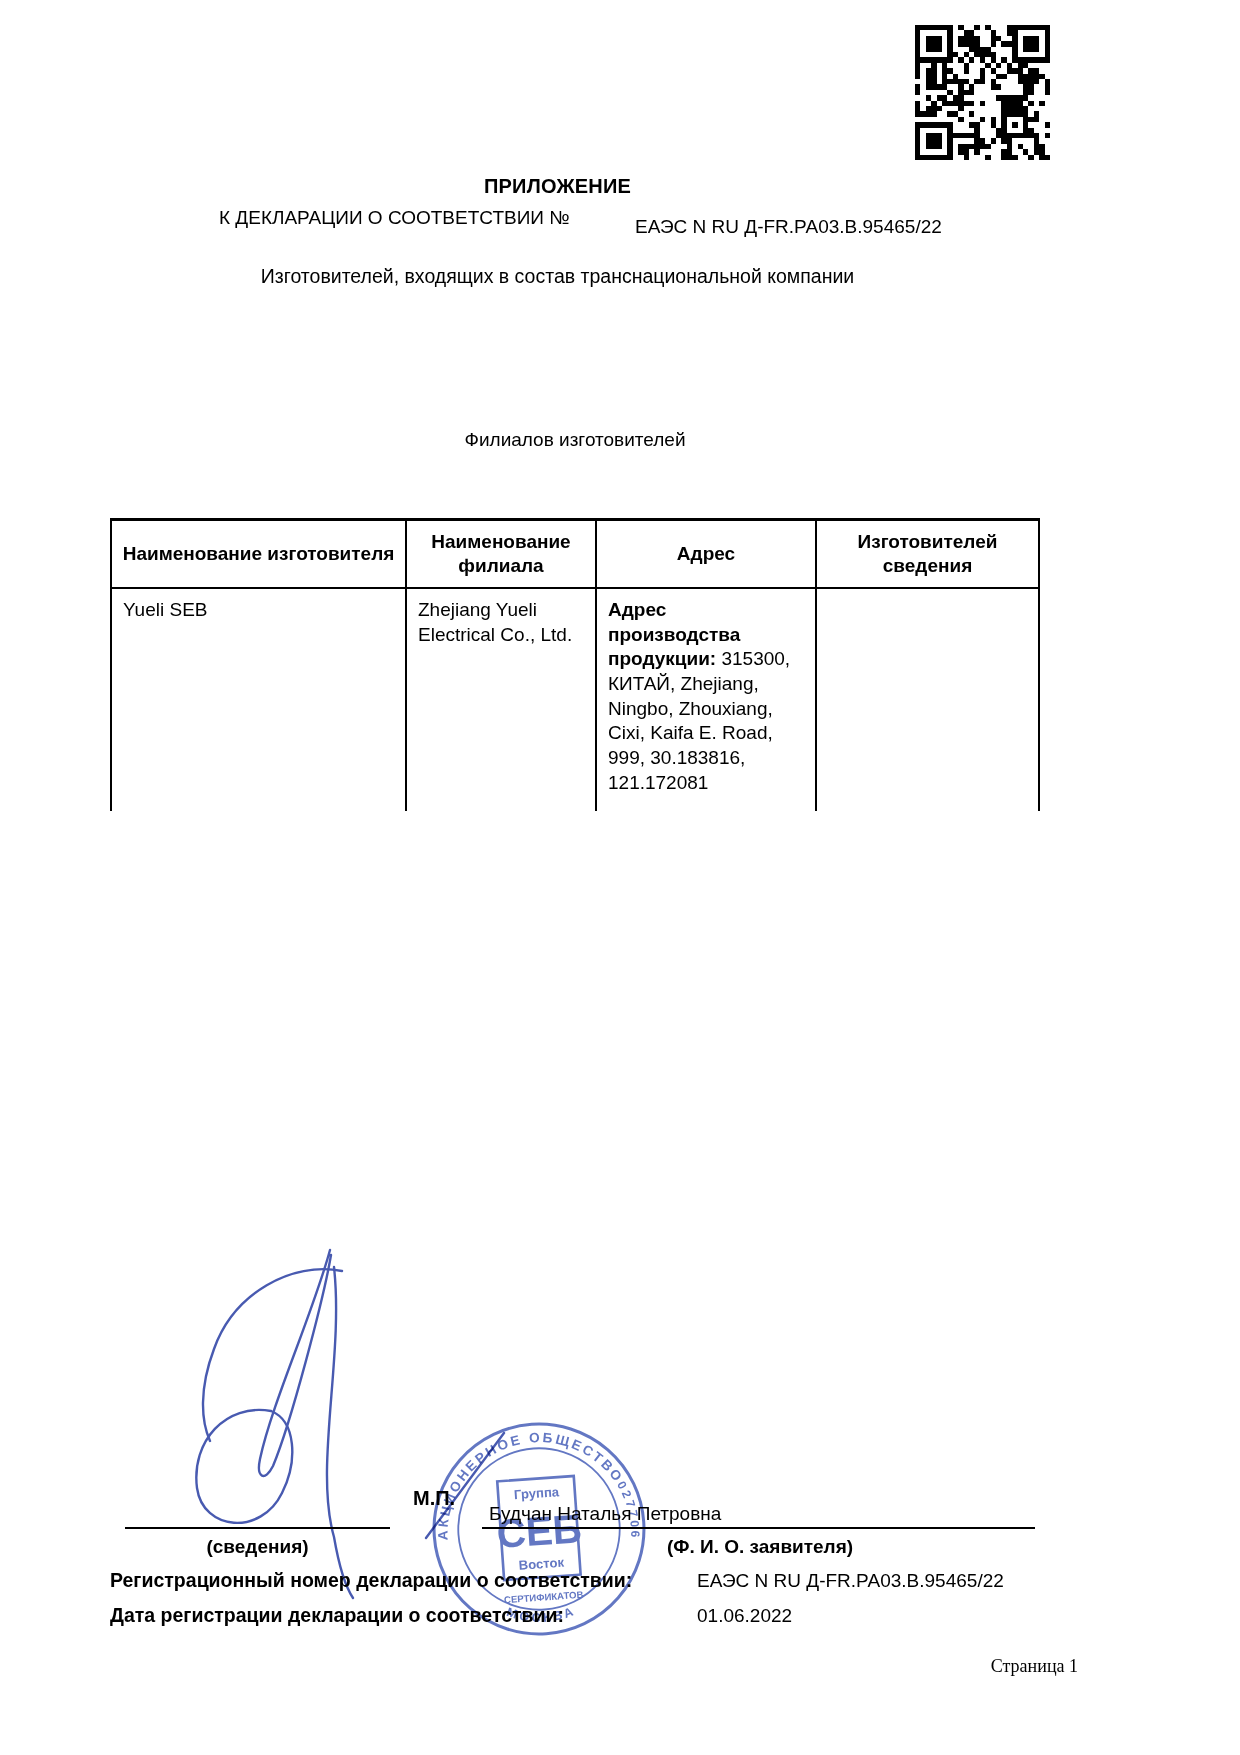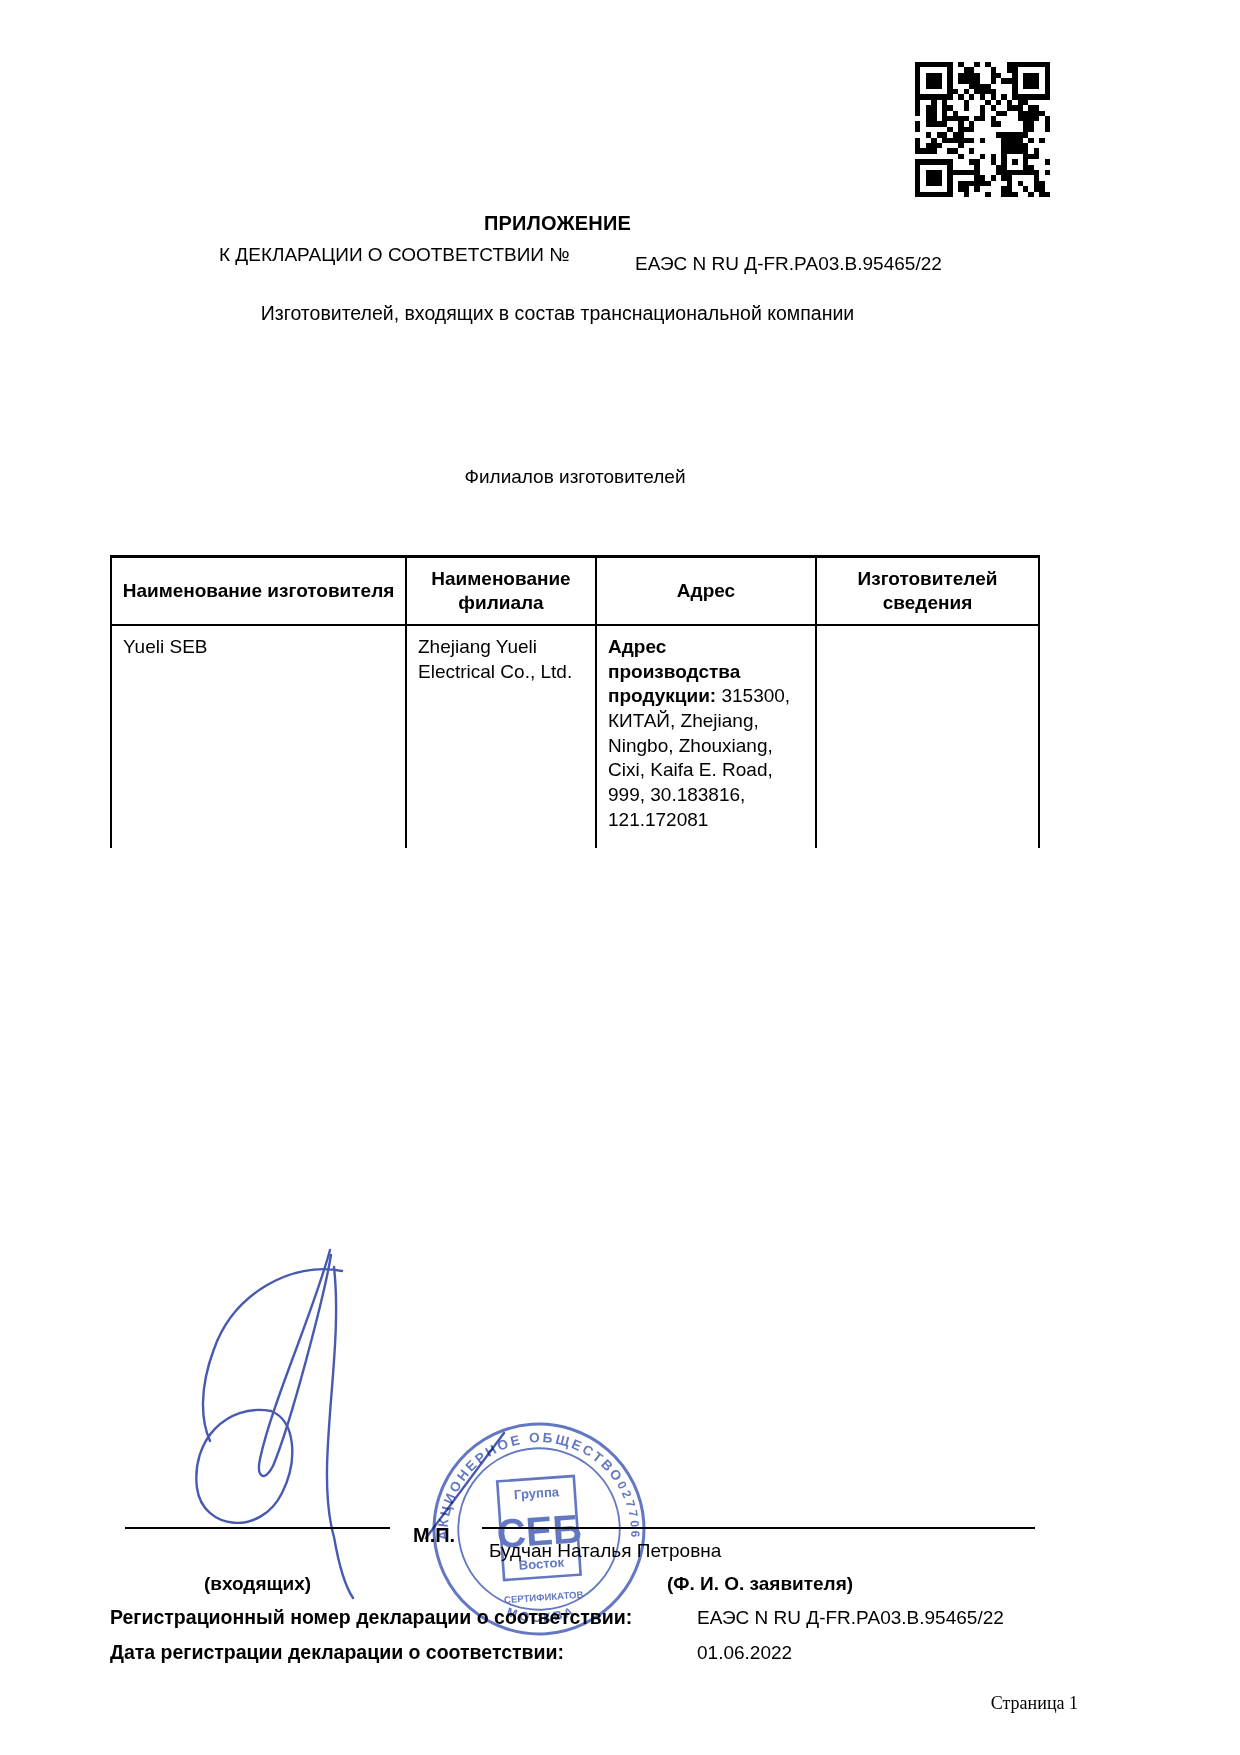--- a/index.html
+++ b/index.html
@@ -1,21 +1,21 @@
 <!DOCTYPE html>
 <html><head>
 <meta charset="utf-8">
 <style>
   * { margin:0; padding:0; box-sizing:border-box; }
   html,body { background:#ffffff; }
   body {
     width:1240px; height:1755px; position:relative; overflow:hidden;
     font-family:"Liberation Sans", sans-serif; color:#000;
   }
-  .abs { position:absolute;margin-top:37px; }
+  .abs { position:absolute; }
   .b { font-weight:bold; }
   .ctr { text-align:center; }
 
   
   #doc-title   { left:0; top:175px; width:1115px; font-size:20px; font-weight:bold; letter-spacing:.2px; }
   #decl-label  { left:219px; top:207px; font-size:19px; font-weight:normal; }
   #decl-number { left:635px; top:216px; font-size:19px; }
   #doc-desc    { left:0; top:265px; width:1115px; font-size:19.5px; }
   #tbl-caption { left:110px; top:429px; width:930px; font-size:19px; }
 
@@ -406,21 +406,21 @@
     <span class="b">Адрес производства продукции:</span>
     <span>315300, КИТАЙ, Zhejiang, Ningbo, Zhouxiang, Cixi, Kaifa E. Road, 999, 30.183816, 121.172081</span>
   </div>
   <div class="bc"></div>
 </div>
 
 <div id="mp-label" class="abs">М.П.</div>
 <div id="applicant-name" class="abs">Будчан Наталья Петровна</div>
 <div id="line-signature" class="sig-line"></div>
 <div id="line-name" class="sig-line"></div>
-<div id="caption-signature" class="abs ctr">(входящих)</div>
+<div id="caption-signature" class="abs ctr">(сведения)</div>
 <div id="caption-name" class="abs ctr">(Ф. И. О. заявителя)</div>
 
 <div id="reg-number-label" class="abs">Регистрационный номер декларации о соответствии:</div>
 <div id="reg-number-value" class="abs">ЕАЭС N RU Д-FR.РА03.В.95465/22</div>
 <div id="reg-date-label" class="abs">Дата регистрации декларации о соответствии:</div>
 <div id="reg-date-value" class="abs">01.06.2022</div>
 
 <div id="page-number" class="abs">Страница 1</div>
 
 <svg id="signature-svg" viewBox="0 0 400 400" fill="none" stroke="#3448a8" stroke-width="2.4" stroke-linecap="round" stroke-linejoin="round">

